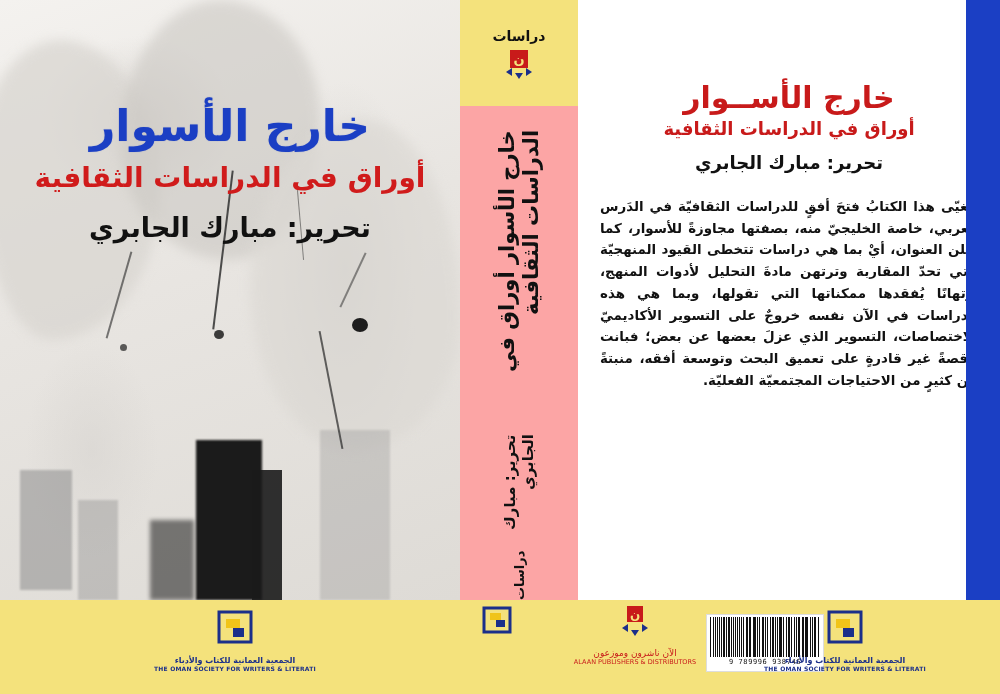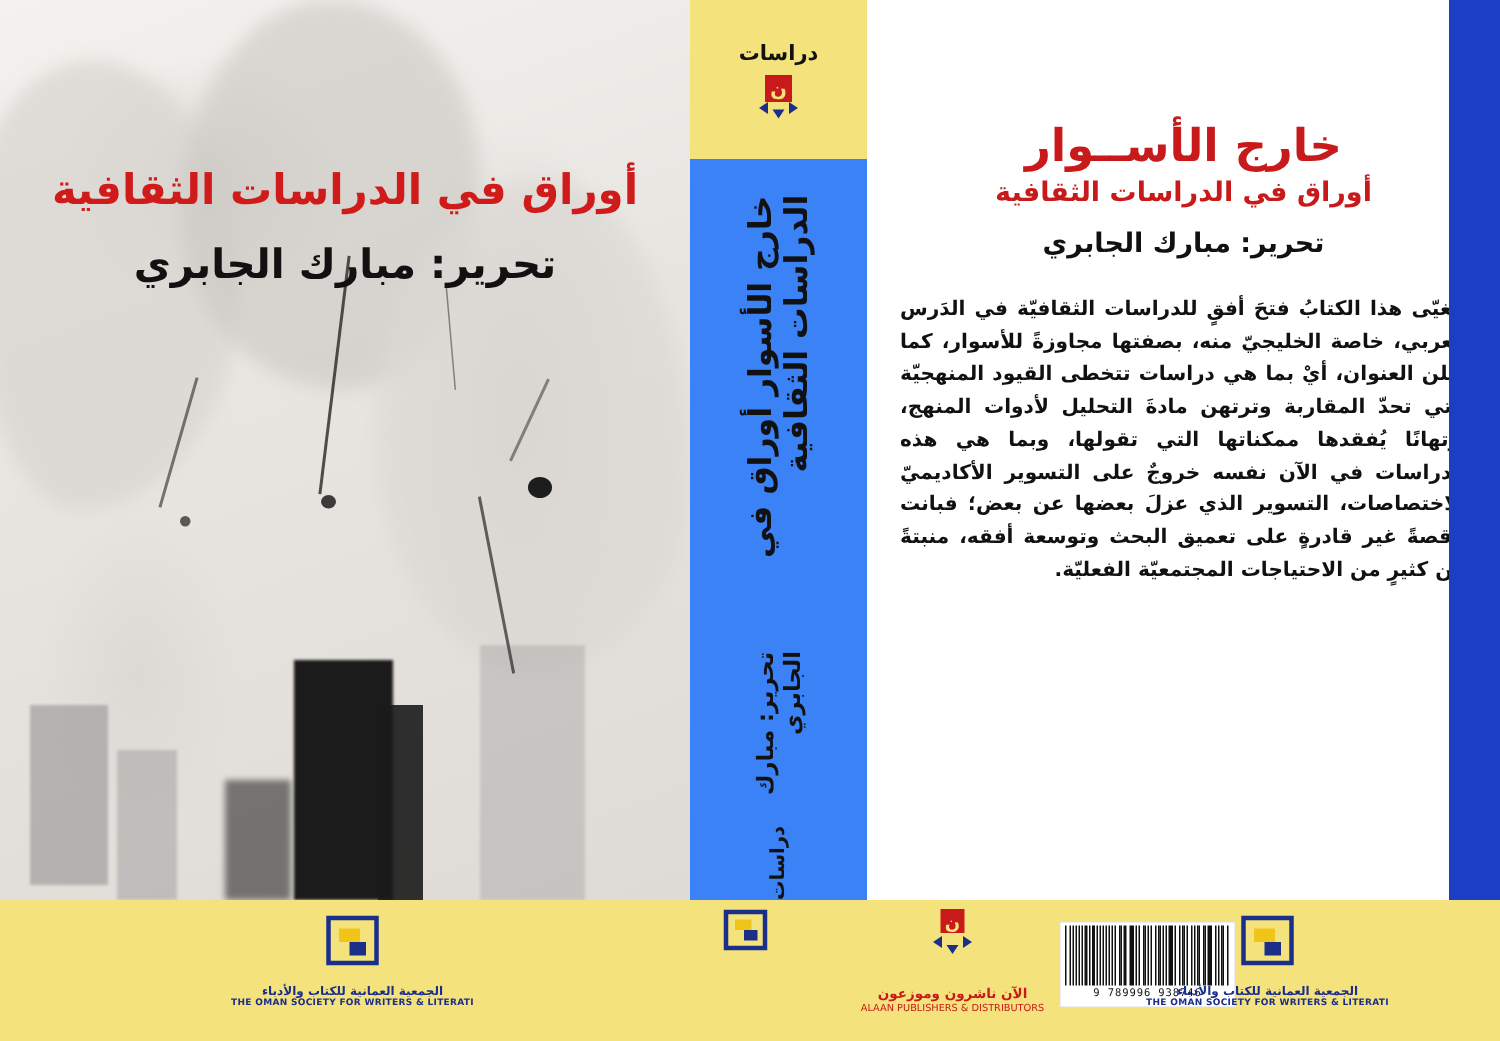--- a/index.html
+++ b/index.html
@@ -37,21 +37,21 @@
   .dot1{left:352px;top:318px;width:16px;height:14px;}
   .dot2{left:214px;top:330px;width:10px;height:9px;opacity:.85;}
   .dot3{left:120px;top:344px;width:7px;height:7px;opacity:.7;}
 
   .back-title-block{position:absolute;left:0;top:100px;width:460px;text-align:center;}
   .back-title{font-family:"DejaVu Sans", sans-serif;direction:rtl;color:#1b3fc4;font-size:44px;font-weight:bold;letter-spacing:1px;margin:0;text-shadow:0 0 1px rgba(27,63,196,.4);}
   .back-sub{direction:rtl;color:#d01b1b;font-size:28px;font-weight:bold;margin:10px 0 0 0;}
   .back-editor{direction:rtl;color:#111;font-size:27px;font-weight:bold;margin:18px 0 0 0;}
 
   
-  .spine{position:absolute;left:460px;top:0;width:118px;height:694px;background:#3b82f6;}
+  .spine{position:absolute;left:460px;top:0;width:118px;height:694px;background:#fca5a5;}
   .spine-top{position:absolute;left:0;top:0;width:118px;height:106px;background:#f4e27c;}
   .spine-studies{position:absolute;left:0;top:28px;width:118px;text-align:center;direction:rtl;font-size:14px;font-weight:bold;color:#111;}
   .spine-logo{position:absolute;left:50%;top:46px;transform:translateX(-50%);}
   .spine-text-wrap{position:absolute;left:0;top:130px;width:118px;height:470px;display:flex;align-items:flex-start;justify-content:center;}
   .vert{writing-mode:vertical-rl;text-orientation:mixed;direction:rtl;transform:rotate(180deg);}
   .spine-title{font-size:21px;font-weight:bold;color:#111;letter-spacing:1px;}
   .spine-editor{font-size:15px;font-weight:bold;color:#111;margin-top:0;}
   .spine-studies2{font-size:13px;font-weight:bold;color:#111;}
 
   
@@ -65,21 +65,21 @@
   
   .right-strip{position:absolute;left:966px;top:0;width:34px;height:600px;background:#1b3fc4;}
 
   
   .bottom-band{position:absolute;left:0;top:600px;width:1000px;height:94px;background:#f4e27c;}
   .pub-left{position:absolute;left:150px;top:610px;width:170px;text-align:center;}
   .pub-right{position:absolute;left:760px;top:610px;width:170px;text-align:center;}
   .soc-name{direction:rtl;font-size:8px;font-weight:bold;color:#1b2f8a;margin-top:2px;}
   .soc-name-en{font-size:6px;font-weight:bold;color:#1b2f8a;letter-spacing:.2px;}
   .alaan{position:absolute;left:570px;top:604px;width:130px;text-align:center;}
-  .alaan-ar{direction:rtl;font-size:9px;font-weight:bold;color:#c81a1a;margin-top:16px;}
+  .alaan-ar{direction:rtl;font-size:9px;font-weight:normal;color:#c81a1a;margin-top:6px;}
   .alaan-en{font-size:6.5px;font-weight:normal;color:#c81a1a;}
   .mini-logo{position:absolute;left:480px;top:606px;}
   .barcode-box{position:absolute;left:706px;top:614px;width:118px;height:58px;background:#ffffff;border:1px solid #ddd;padding:2px 3px 0 3px;box-sizing:border-box;}
   .bars{display:flex;align-items:flex-end;height:40px;gap:0px;}
   .bars i{display:block;background:#111;height:100%;}
   .isbn{text-align:center;font-size:7px;letter-spacing:.6px;color:#111;margin-top:1px;font-family:"DejaVu Sans Mono", monospace;}
 </style>
 </head>
 <body>
 
@@ -101,20 +101,21 @@
       <div class="ink i2"></div>
       <div class="ink i3"></div>
       <div class="ink i4"></div>
       <div class="ink i5"></div>
       <div class="ink-dot dot1"></div>
       <div class="ink-dot dot2"></div>
       <div class="ink-dot dot3"></div>
     </div>
 
     <div class="back-title-block">
+      <p class="back-title">خارج الأسوار</p>
       <p class="back-sub">أوراق في الدراسات الثقافية</p>
       <p class="back-editor">تحرير: مبارك الجابري</p>
     </div>
   </div>
 
   <div class="spine">
     <div class="spine-top"></div>
     <div class="spine-studies">دراسات</div>
     <div class="spine-logo">
       <svg width="34" height="34" viewBox="0 0 34 34">

